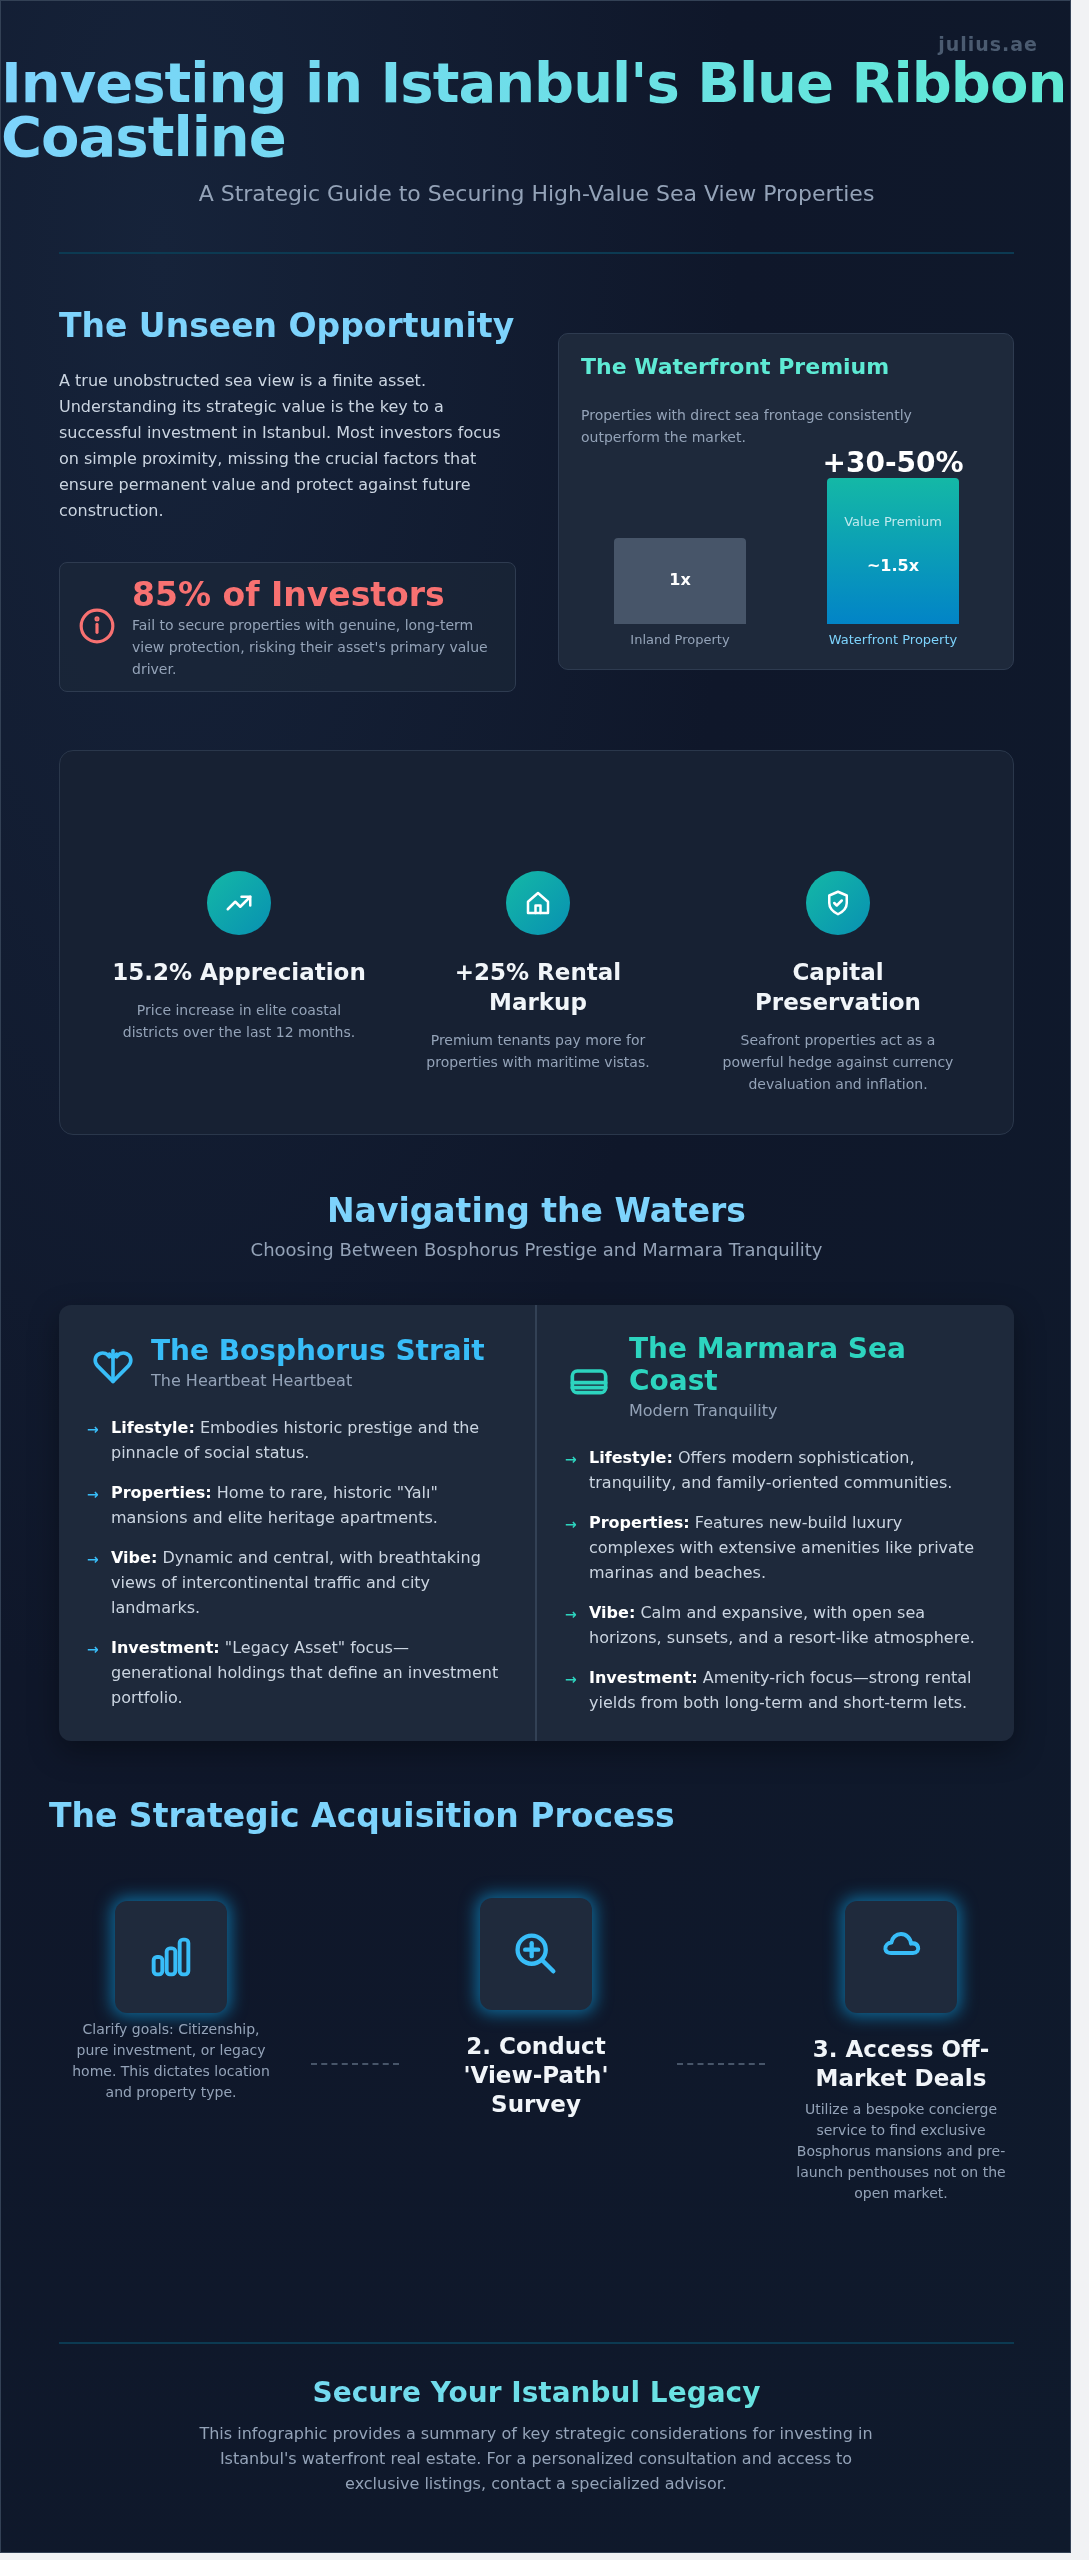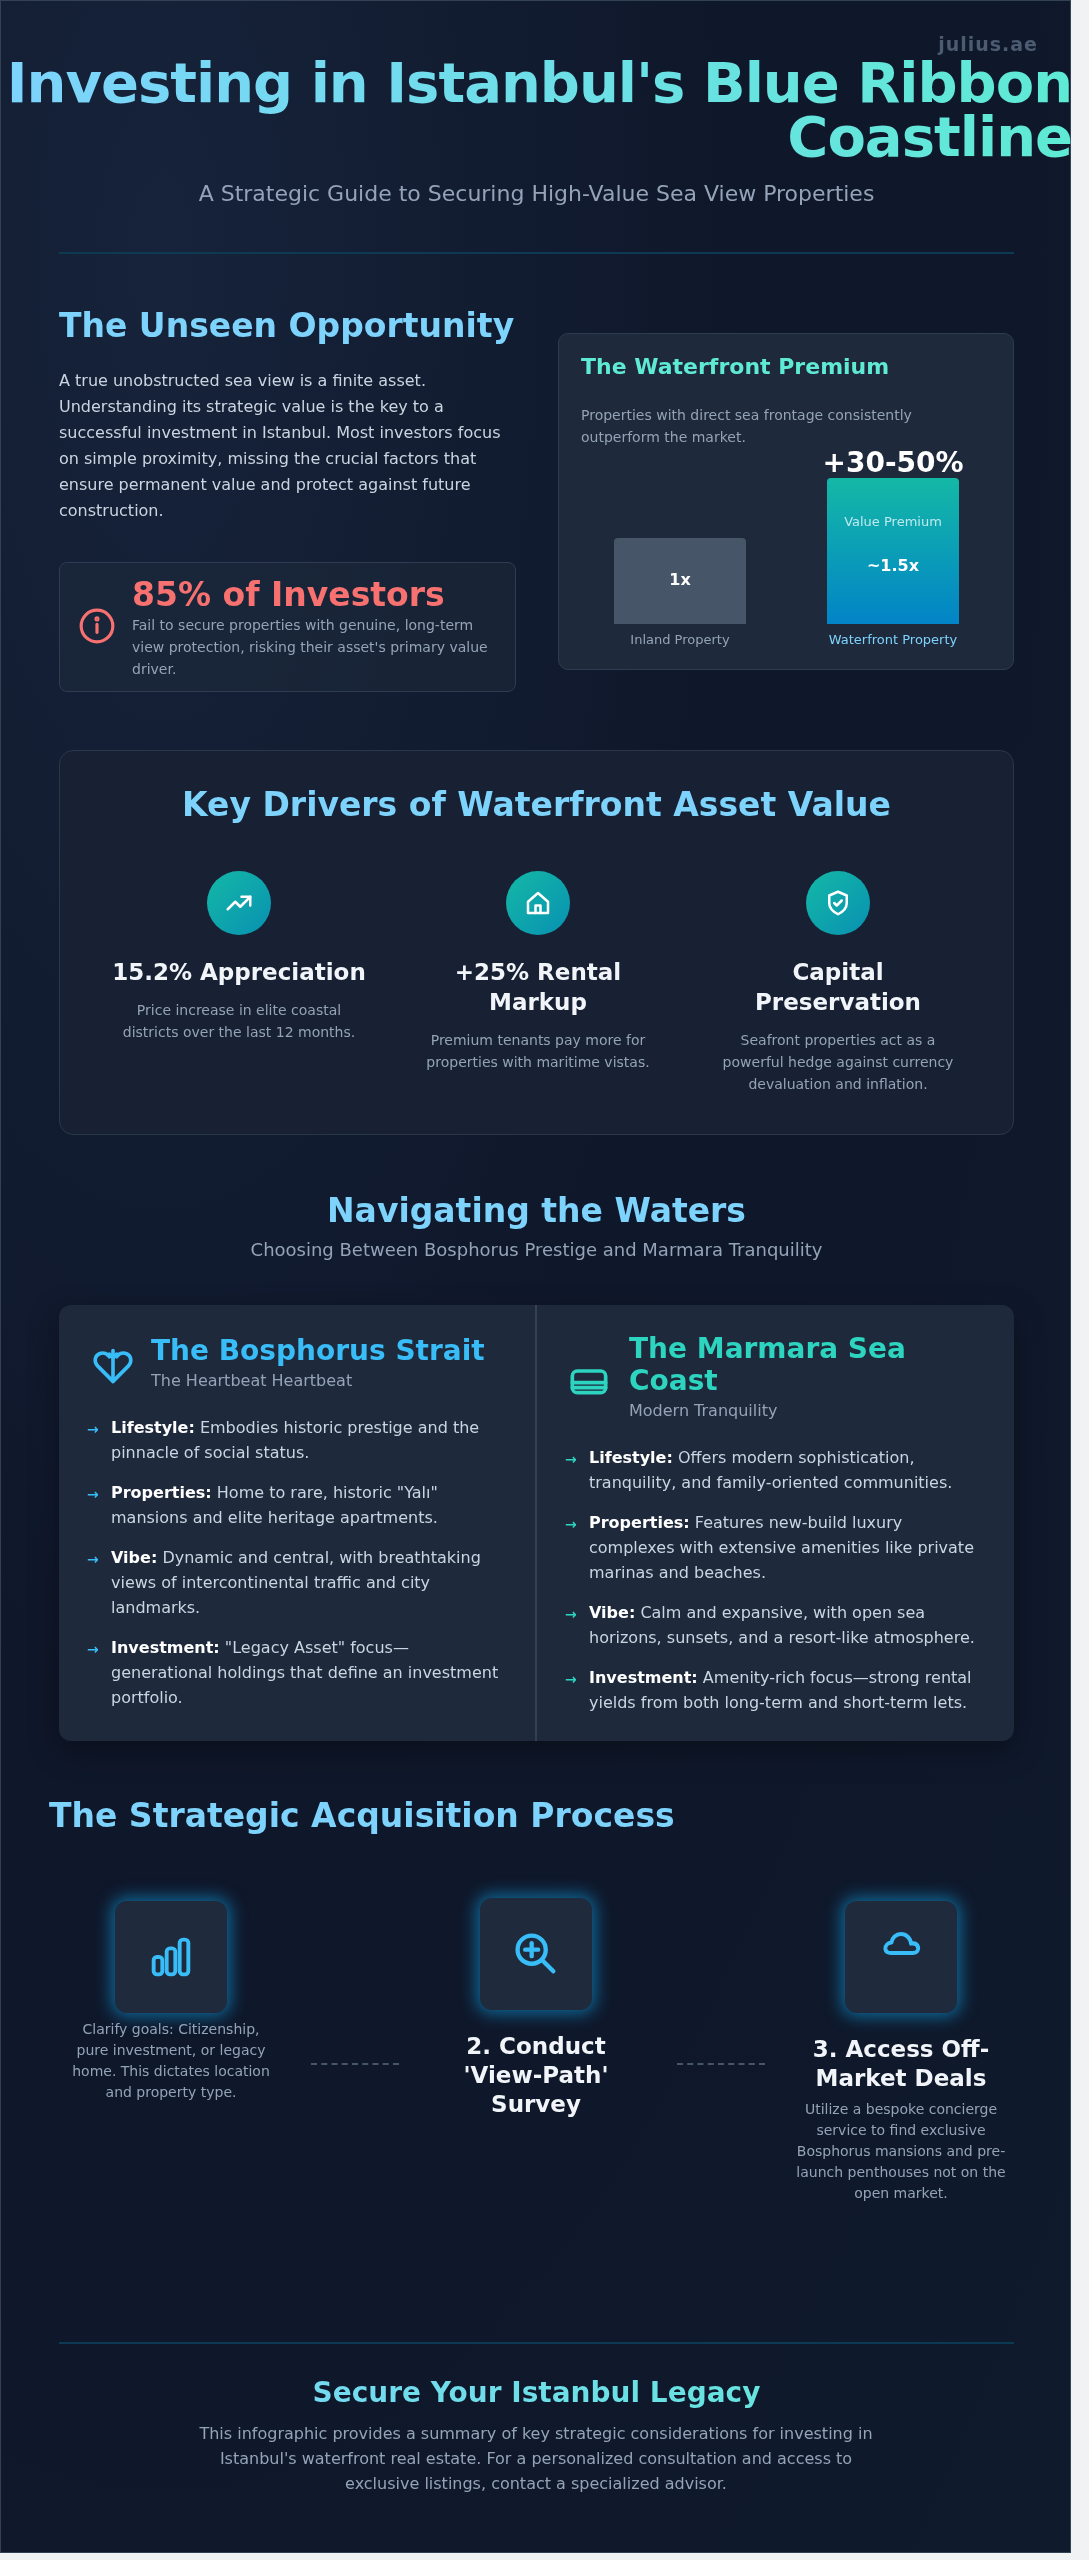--- a/index.html
+++ b/index.html
@@ -5,21 +5,21 @@
   * { box-sizing: border-box; margin: 0; padding: 0; }
   html, body { width: 1089px; height: 2560px; background: #f1f2f4; overflow: hidden; }
   body { font-family: "DejaVu Sans", sans-serif; color: #cbd5e1; position: relative; }
   .page {
     position: absolute; left: 0; top: 0; width: 1071px; height: 2553px;
     background: radial-gradient(ellipse at 15% 10%, #16233a 0%, #0f172a 45%, #0f1a2c 100%);
     border: 1px solid #334155;
   }
   .brand { position: absolute; right: 32px; top: 32px; font-size: 19px; font-weight: bold; color: #4b5b70; letter-spacing: 1px; }
   .hero-title {
-    position: absolute; left: 0; width: 1071px; top: 55px; text-align: right;
+    position: absolute; left: 0; width: 1071px; top: 55px; text-align: left;
     font-family: "DejaVu Sans", sans-serif; font-weight: bold; font-size: 56px; line-height: 54px;
     background: linear-gradient(90deg, #7dd3fc 0%, #5eead4 100%);
     -webkit-background-clip: text; background-clip: text; color: transparent;
     letter-spacing: -1px;
   }
   .hero-sub { position: absolute; left: 0; width: 1071px; top: 180px; text-align: center; font-size: 22px; color: #94a3b8; }
   .hr { position: absolute; left: 58px; width: 955px; height: 2px; background: #0c3a52; }
 
   .h2 { font-weight: bold; color: #7dd3fc; }
   .opp-title { position: absolute; left: 58px; top: 305px; font-size: 33px; }
@@ -127,21 +127,20 @@
 
     <div class="bar bar-water">
       <div class="bar-val" style="top:78px;font-size:16px">~1.5x</div>
     </div>
     <div class="prem-pct">+30-50%</div>
     <div class="prem-pct-sub">Value Premium</div>
     <div class="bar-label" style="left:254px;color:#7dd3fc">Waterfront Property</div>
   </div>
 
   <div class="drivers">
-    <h2 class="h2 drivers-title">Key Drivers of Waterfront Asset Value</h2>
 
     <div class="driver" style="left:49px">
       <div class="driver-icon">
         <svg width="30" height="30" viewBox="0 0 24 24" fill="none" stroke="#fff" stroke-width="2" stroke-linecap="round" stroke-linejoin="round">
             <polyline points="3 17 9 11 13 15 21 7"></polyline>
             <polyline points="14 7 21 7 21 14"></polyline>
           </svg>
       </div>
       <div class="driver-title">15.2% Appreciation</div>
       <div class="driver-text">Price increase in elite coastal districts over the last 12 months.</div>

